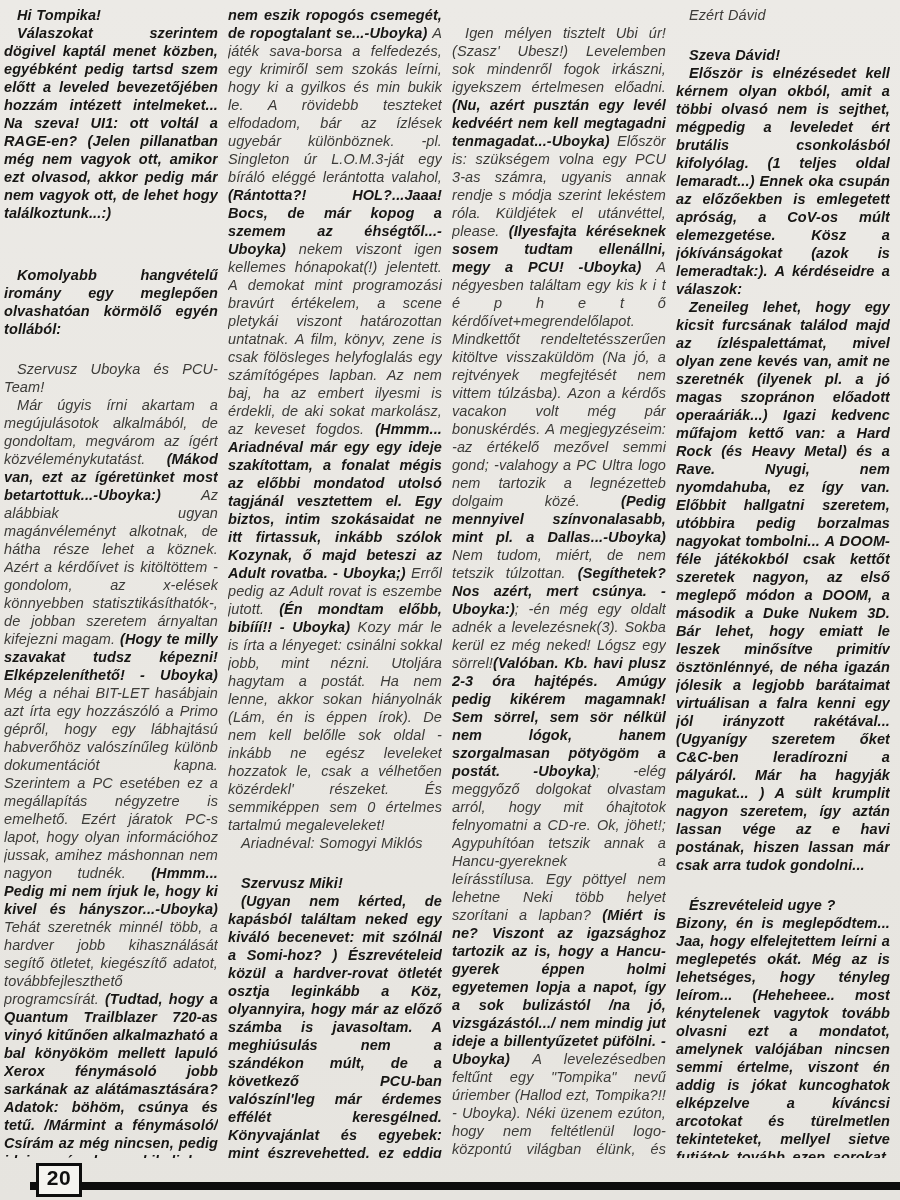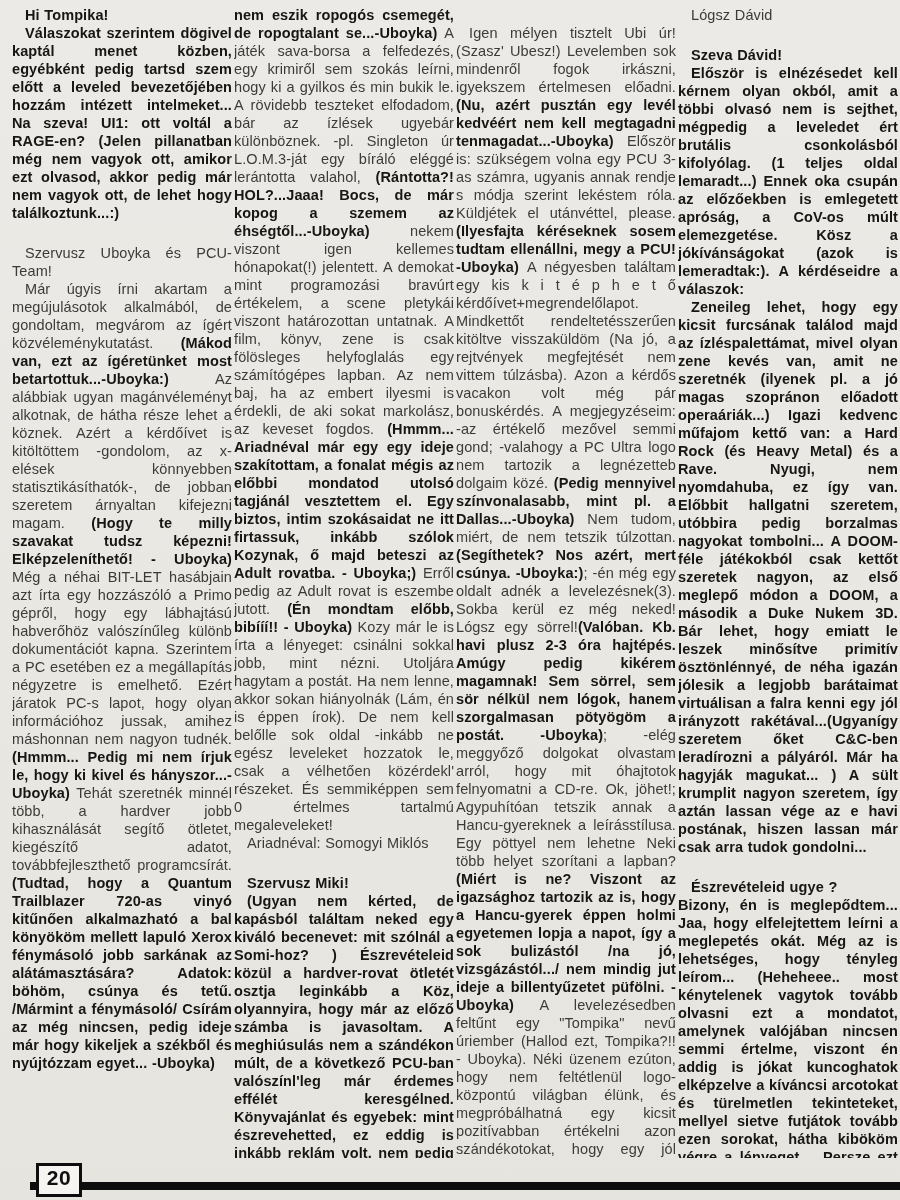--- a/index.html
+++ b/index.html
@@ -6,22 +6,22 @@
   body{
     width:900px;height:1200px;
     background:#b9b8b4;
     font-family:"Liberation Sans","DejaVu Sans",sans-serif;
   }
   .page{
     position:relative;width:900px;height:1200px;overflow:hidden;
     background:linear-gradient(180deg,#eceae6 0%,#e9e7e2 60%,#e6e4df 100%);
   }
   .columns{
-    position:absolute;top:6px;left:12px;width:886px;height:1152px;
-    display:flex;gap:2px;
+    position:absolute;top:6px;left:4px;width:886px;height:1152px;
+    display:flex;gap:10px;font-style:italic;
   }
   .col{flex:1 1 0;min-width:0;overflow:hidden;}
   .col:nth-child(3){padding-top:18px;}
   p.para{
     margin:0;
     font-size:14.5px;line-height:18px;
     text-align:justify;
     color:#3c3b38;
     letter-spacing:.1px;
     word-spacing:.5px;
@@ -44,34 +44,35 @@
   }
 </style>
 </head>
 <body>
 
 <div class="page">
   <div class="columns" id="columns">
       <div class="col">
         <p class="para ind"><span class="b">Hi Tompika!</span></p>
         <p class="para ind"><span class="b">Válaszokat szerintem dögivel kaptál menet közben, egyébként pedig tartsd szem előtt a leveled bevezetőjében hozzám intézett intelmeket... Na szeva! UI1: ott voltál a RAGE-en? (Jelen pillanatban még nem vagyok ott, amikor ezt olvasod, akkor pedig már nem vagyok ott, de lehet hogy találkoztunk...:)</span></p>
+        <p class="para ind gap-l"><span class="b">Komolyabb hangvételű iromány egy meglepően olvashatóan körmölő egyén tollából:</span></p>
         <p class="para ind gap-m"><span class="n">Szervusz Uboyka és PCU-Team!</span></p>
         <p class="para ind"><span class="n">Már úgyis írni akartam a megújulásotok alkalmából, de gondoltam, megvárom az ígért közvéleménykutatást. </span><span class="b">(Mákod van, ezt az ígéretünket most betartottuk...-Uboyka:) </span><span class="n">Az alábbiak ugyan magánvéleményt alkotnak, de hátha része lehet a köznek. Azért a kérdőívet is kitöltöttem -gondolom, az x-elések könnyebben statisztikásíthatók-, de jobban szeretem árnyaltan kifejezni magam. </span><span class="b">(Hogy te milly szavakat tudsz képezni! Elképzeleníthető! - Uboyka) </span><span class="n">Még a néhai BIT-LET hasábjain azt írta egy hozzászóló a Primo gépről, hogy egy lábhajtású habverőhöz valószínűleg különb dokumentációt kapna. Szerintem a PC esetében ez a megállapítás négyzetre is emelhető. Ezért járatok PC-s lapot, hogy olyan információhoz jussak, amihez máshonnan nem nagyon tudnék. </span><span class="b">(Hmmm... Pedig mi nem írjuk le, hogy ki kivel és hányszor...-Uboyka) </span><span class="n">Tehát szeretnék minnél több, a hardver jobb kihasználását segítő ötletet, kiegészítő adatot, továbbfejleszthető programcsírát. </span><span class="b">(Tudtad, hogy a Quantum Trailblazer 720-as vinyó kitűnően alkalmazható a bal könyököm mellett lapuló Xerox fénymásoló jobb sarkának az alátámasztására? Adatok: böhöm, csúnya és tetű. /Mármint a fénymásoló/ Csírám az még nincsen, pedig ideje már hogy kikeljek a székből és nyújtózzam egyet... -Uboyka) </span></p>
       </div>
       <div class="col">
         <p class="para"><span class="b">nem eszik ropogós csemegét, de ropogtalant se...-Uboyka) </span><span class="n">A játék sava-borsa a felfedezés, egy krimiről sem szokás leírni, hogy ki a gyilkos és min bukik le. A rövidebb teszteket elfodadom, bár az ízlések ugyebár különböznek. -pl. Singleton úr L.O.M.3-ját egy bíráló eléggé lerántotta valahol, </span><span class="b">(Rántotta?! HOL?...Jaaa! Bocs, de már kopog a szemem az éhségtől...-Uboyka) </span><span class="n">nekem viszont igen kellemes hónapokat(!) jelentett. A demokat mint programozási bravúrt értékelem, a scene pletykái viszont határozottan untatnak. A film, könyv, zene is csak fölösleges helyfoglalás egy számítógépes lapban. Az nem baj, ha az embert ilyesmi is érdekli, de aki sokat markolász, az keveset fogdos. </span><span class="b">(Hmmm... Ariadnéval már egy egy ideje szakítottam, a fonalat mégis az előbbi mondatod utolsó tagjánál vesztettem el. Egy biztos, intim szokásaidat ne itt firtassuk, inkább szólok Kozynak, ő majd beteszi az Adult rovatba. - Uboyka;) </span><span class="n">Erről pedig az Adult rovat is eszembe jutott. </span><span class="b">(Én mondtam előbb, bibííí!! - Uboyka) </span><span class="n">Kozy már le is írta a lényeget: csinálni sokkal jobb, mint nézni. Utoljára hagytam a postát. Ha nem lenne, akkor sokan hiányolnák (Lám, én is éppen írok). De nem kell belőlle sok oldal -inkább ne egész leveleket hozzatok le, csak a vélhetően közérdekl' részeket. És semmiképpen sem 0 értelmes tartalmú megaleveleket!</span></p>
         <p class="para ind"><span class="n">Ariadnéval: Somogyi Miklós</span></p>
         <p class="para ind gap-m"><span class="b">Szervusz Miki!</span></p>
         <p class="para ind"><span class="b">(Ugyan nem kérted, de kapásból találtam neked egy kiváló becenevet: mit szólnál a Somi-hoz? ) Észrevételeid közül a hardver-rovat ötletét osztja leginkább a Köz, olyannyira, hogy már az előző számba is javasoltam. A meghiúsulás nem a szándékon múlt, de a következő PCU-ban valószínl'leg már érdemes effélét keresgélned. Könyvajánlat és egyebek: mint észrevehetted, ez eddig is inkább reklám volt, nem pedig vadi újdonságokat bemutató rovat, így ezt a nép akarata el is törölte a beküldött szelvények alapján. A Scene pletykái untatnak ? Ne búsulj! Senki sem lehet tökéletes...:) Ja, amúgy kösz az észlelhetően építő szándékú irományt!</span></p>
       </div>
       <div class="col">
         <p class="para ind"><span class="n">Igen mélyen tisztelt Ubi úr! (Szasz' Ubesz!) Levelemben sok mindenről fogok irkászni, igyekszem értelmesen előadni. </span><span class="b">(Nu, azért pusztán egy levél kedvéért nem kell megtagadni tenmagadat...-Uboyka) </span><span class="n">Először is: szükségem volna egy PCU 3-as számra, ugyanis annak rendje s módja szerint lekéstem róla. Küldjétek el utánvéttel, please. </span><span class="b">(Ilyesfajta kéréseknek sosem tudtam ellenállni, megy a PCU! -Uboyka) </span><span class="n">A négyesben találtam egy kis k i t é p h e t ő kérdőívet+megrendelőlapot. Mindkettőt rendeltetésszerűen kitöltve visszaküldöm (Na jó, a rejtvények megfejtését nem vittem túlzásba). Azon a kérdős vacakon volt még pár bonuskérdés. A megjegyzéseim: -az értékelő mezővel semmi gond; -valahogy a PC Ultra logo nem tartozik a legnézetteb dolgaim közé. </span><span class="b">(Pedig mennyivel színvonalasabb, mint pl. a Dallas...-Uboyka) </span><span class="n">Nem tudom, miért, de nem tetszik túlzottan. </span><span class="b">(Segíthetek? Nos azért, mert csúnya. -Uboyka:)</span><span class="n">; -én még egy oldalt adnék a levelezésnek(3). Sokba kerül ez még neked! Lógsz egy sörrel!</span><span class="b">(Valóban. Kb. havi plusz 2-3 óra hajtépés. Amúgy pedig kikérem magamnak! Sem sörrel, sem sör nélkül nem lógok, hanem szorgalmasan pötyögöm a postát. -Uboyka)</span><span class="n">; -elég meggyőző dolgokat olvastam arról, hogy mit óhajtotok felnyomatni a CD-re. Ok, jöhet!; Agypuhítóan tetszik annak a Hancu-gyereknek a leírásstílusa. Egy pöttyel nem lehetne Neki több helyet szorítani a lapban? </span><span class="b">(Miért is ne? Viszont az igazsághoz tartozik az is, hogy a Hancu-gyerek éppen holmi egyetemen lopja a napot, így a sok bulizástól /na jó, vizsgázástól.../ nem mindig jut ideje a billentyűzetet püfölni. - Uboyka) </span><span class="n">A levelezésedben feltűnt egy "Tompika" nevű úriember (Hallod ezt, Tompika?!! - Uboyka). Néki üzenem ezúton, hogy nem feltétlenül logo-központú világban élünk, és megpróbálhatná egy kicsit pozitívabban értékelni azon szándékotokat, hogy egy jól designolt, információéhségünket cseppet kielégítő újságot hozzatok létre(Vagy nem ?)! </span></p>
       </div>
       <div class="col">
-        <p class="para ind"><span class="n">Lógsz Dávid</span></p>
+        <p class="para ind"><span class="n">Ezért Dávid</span></p>
         <p class="para ind gap-m"><span class="b">Szeva Dávid!</span></p>
         <p class="para ind"><span class="b">Először is elnézésedet kell kérnem olyan okból, amit a többi olvasó nem is sejthet, mégpedig a leveledet ért brutális csonkolásból kifolyólag. (1 teljes oldal lemaradt...) Ennek oka csupán az előzőekben is emlegetett apróság, a CoV-os múlt elemezgetése. Kösz a jókívánságokat (azok is lemeradtak:). A kérdéseidre a válaszok:</span></p>
         <p class="para ind"><span class="b">Zeneileg lehet, hogy egy kicsit furcsának találod majd az ízléspalettámat, mivel olyan zene kevés van, amit ne szeretnék (ilyenek pl. a jó magas szopránon előadott operaáriák...) Igazi kedvenc műfajom kettő van: a Hard Rock (és Heavy Metal) és a Rave. Nyugi, nem nyomdahuba, ez így van. Előbbit hallgatni szeretem, utóbbira pedig borzalmas nagyokat tombolni... A DOOM-féle játékokból csak kettőt szeretek nagyon, az első meglepő módon a DOOM, a második a Duke Nukem 3D. Bár lehet, hogy emiatt le leszek minősítve primitív ösztönlénnyé, de néha igazán jólesik a legjobb barátaimat virtuálisan a falra kenni egy jól irányzott rakétával...(Ugyanígy szeretem őket C&amp;C-ben leradírozni a pályáról. Már ha hagyják magukat... ) A sült krumplit nagyon szeretem, így aztán lassan vége az e havi postának, hiszen lassan már csak arra tudok gondolni...</span></p>
         <p class="para ind gap-m"><span class="b">Észrevételeid ugye ?</span></p>
         <p class="para"><span class="b">Bizony, én is meglepődtem... Jaa, hogy elfelejtettem leírni a meglepetés okát. Még az is lehetséges, hogy tényleg leírom... (Heheheee.. most kénytelenek vagytok tovább olvasni ezt a mondatot, amelynek valójában nincsen semmi értelme, viszont én addig is jókat kuncoghatok elképzelve a kíváncsi arcotokat és türelmetlen tekinteteket, mellyel sietve futjátok tovább ezen sorokat, hátha kibököm végre a lényeget.... Persze ezt puszta gonoszságból csak</span></p>
       </div>
     </div>
   <div class="footer-bar"></div>
   <div class="pagenum-box">
     <span>20</span>

